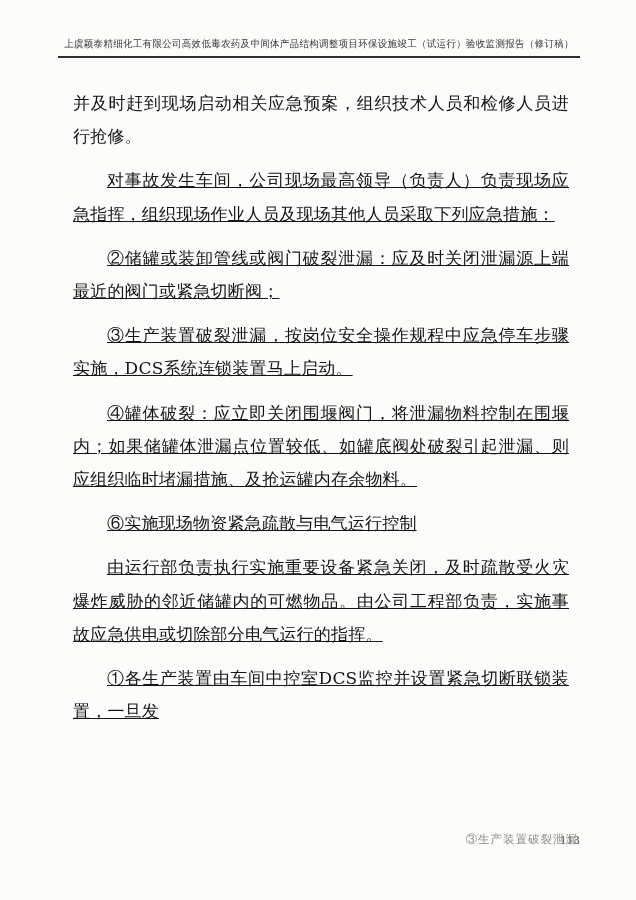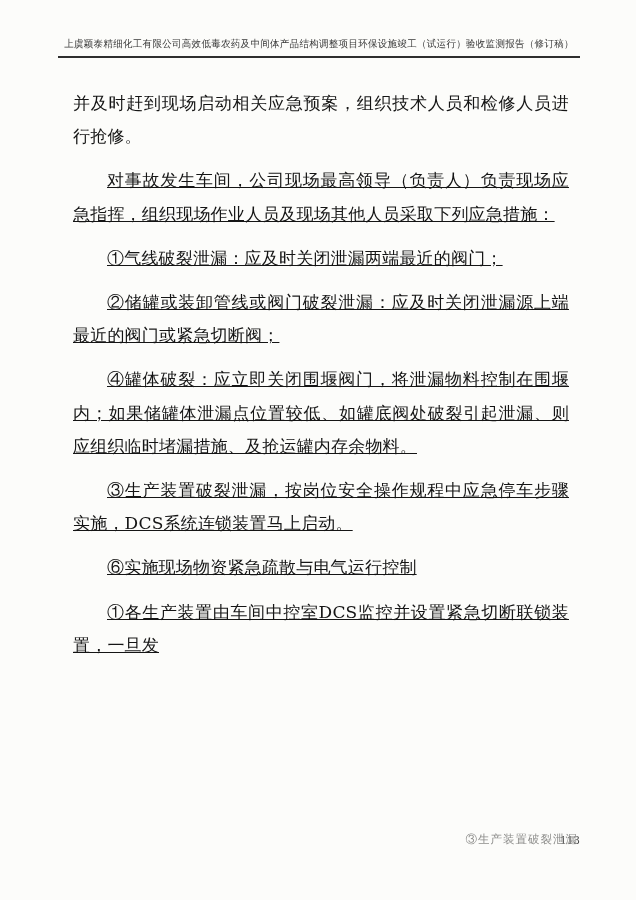--- a/index.html
+++ b/index.html
@@ -80,25 +80,25 @@
 
   <div class="header">
     <div class="header-title">上虞颖泰精细化工有限公司高效低毒农药及中间体产品结构调整项目环保设施竣工（试运行）验收监测报告（修订稿）</div>
   </div>
   <div class="header-rule"></div>
 
   <div class="body-text">
 
   <p class="para">并及时赶到现场启动相关应急预案，组织技术人员和检修人员进行抢修。</p>
       <p class="para indent">对事故发生车间，公司现场最高领导（负责人）负责现场应急指挥，组织现场作业人员及现场其他人员采取下列应急措施：</p>
-      <p class="para indent">①气线破裂泄漏：应及时关闭泄漏两端最近的阀门；</p>
       <p class="para indent">②储罐或装卸管线或阀门破裂泄漏：应及时关闭泄漏源上端最近的阀门或紧急切断阀；</p>
+      <p class="para indent">③生产装置破裂泄漏，按岗位安全操作规程中应急停车步骤实施，DCS系统连锁装置马上启动。</p>
       <p class="para indent">④罐体破裂：应立即关闭围堰阀门，将泄漏物料控制在围堰内；如果储罐体泄漏点位置较低、如罐底阀处破裂引起泄漏、则应组织临时堵漏措施、及抢运罐内存余物料。</p>
-      <p class="para indent">③生产装置破裂泄漏，按岗位安全操作规程中应急停车步骤实施，DCS系统连锁装置马上启动。</p>
       <p class="para indent">⑥实施现场物资紧急疏散与电气运行控制</p>
+      <p class="para indent">由运行部负责执行实施重要设备紧急关闭，及时疏散受火灾爆炸威胁的邻近储罐内的可燃物品。由公司工程部负责，实施事故应急供电或切除部分电气运行的指挥。</p>
       <p class="para indent">①各生产装置由车间中控室DCS监控并设置紧急切断联锁装置，一旦发</p>
     </div>
 
   <div class="footer">
     <div class="page-number">113</div>
     <div class="footer-org">③生产装置破裂泄漏</div>
   </div>
 
 </div>
 

